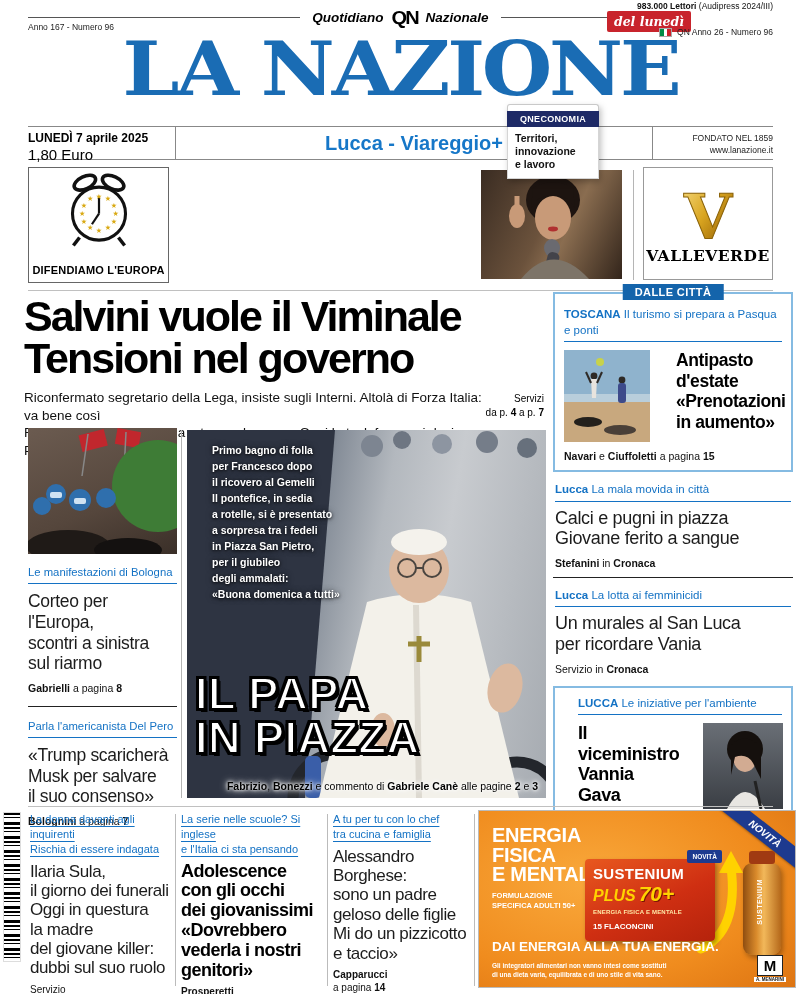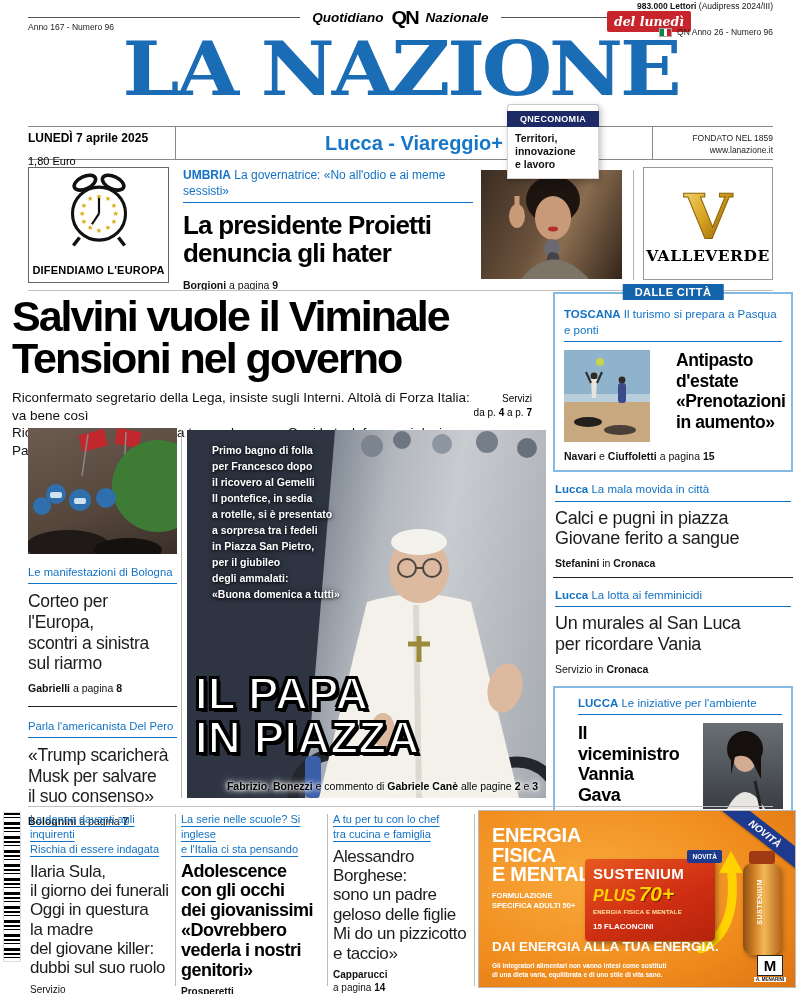--- a/index.html
+++ b/index.html
@@ -31,21 +31,21 @@
   .qneco-top{height:7px;background:#fff;border:1px solid #c9c9c9;border-bottom:none;border-radius:3px 3px 0 0;}
   .qneco-band{background:#1e2a66;color:#fff;font-size:9px;font-weight:700;text-align:center;padding:3px 0;letter-spacing:.3px;}
   .qneco-text{background:#fff;border:1px solid #d5d5d5;border-top:none;font-size:10.5px;font-weight:700;
               padding:5px 7px 7px;line-height:1.25;color:#111;}
 
   
   .datestrip{position:absolute;top:126px;left:28px;width:745px;height:34px;
              border-top:1px solid #888;border-bottom:1px solid #888;}
   .ds-left{position:absolute;left:0;top:4px;}
   .ds-date{font-size:12px;font-weight:700;}
-  .ds-price{font-size:11px;margin-top:10px;}
+  .ds-price{font-size:15px;margin-top:1px;}
   .ds-center{position:absolute;left:147px;right:120px;top:0;bottom:0;border-left:1px solid #888;
              border-right:1px solid #888;display:flex;align-items:center;justify-content:center;}
   .ds-ed{color:#1677c8;font-weight:700;font-size:20px;}
   .ds-right{position:absolute;right:0;top:5px;text-align:right;font-size:8.5px;line-height:1.45;color:#222;}
 
   
   .kicker{color:#1472c4;font-size:11.5px;font-weight:400;line-height:1.35;}
   .kicker b{font-weight:700;}
   .bb{border-bottom:1px solid #1472c4;padding-bottom:3px;}
   .ul{text-decoration:underline;text-underline-offset:3px;}
@@ -69,21 +69,21 @@
   .vr{background:#b5b5b5;position:absolute;width:1px;}
   .vr-top{left:633px;top:170px;height:110px;}
   .valleverde{position:absolute;left:643px;top:167px;width:130px;height:113px;border:1px solid #999;
               display:flex;flex-direction:column;align-items:center;justify-content:center;gap:1px;background:#fff;}
   .vv-name{font-family:"DejaVu Serif",serif;font-weight:700;font-size:15.5px;letter-spacing:.5px;}
 
   .hr{position:absolute;left:28px;width:745px;height:1px;background:#c0c0c0;}
   .hr1{top:290px;} .hr2{top:806px;}
 
   
-  .lead{position:absolute;left:12px;top:295px;width:520px;height:126px;}
+  .lead{position:absolute;left:24px;top:295px;width:520px;height:126px;}
   .lead-hl{font-size:43px;font-weight:700;letter-spacing:-2px;line-height:.98;margin:0;color:#000;}
   .lead-deck{font-size:13.5px;line-height:1.3;margin:10px 0 0;width:462px;color:#111;}
   .lead-services{position:absolute;right:0;bottom:2px;text-align:right;font-size:10px;line-height:1.35;}
   .lead-services b{font-weight:700;}
 
   
   .rightcol{position:absolute;left:553px;top:292px;width:240px;}
   .bluebox{border:2px solid #85bbe2;padding:8px 9px 8px;position:relative;background:#fff;}
   .dc-badge{position:absolute;top:-10px;left:50%;transform:translateX(-50%);background:#1464ab;color:#fff;
             font-weight:700;font-size:11px;padding:2px 12px;letter-spacing:.4px;white-space:nowrap;}
@@ -232,26 +232,20 @@
           <text x="35" y="65">★</text>
           <text x="28" y="58">★</text>
         <text x="26" y="49">★</text>
           <text x="28" y="40">★</text>
           <text x="35" y="32">★</text>
       </g>
     </svg>
     <div class="promo-cap">DIFENDIAMO L'EUROPA</div>
   </div>
 
-  <div class="umbria">
-    <div class="kicker bb"><b>UMBRIA</b><span> La governatrice: «No all'odio e ai meme sessisti»</span></div>
-    <h2 class="hl-heavy pre">La presidente Proietti
-denuncia gli hater</h2>
-    <div class="byline"><b>Borgioni</b><span> a pagina </span><b>9</b></div>
-  </div>
 
   <div class="ph ph-proietti">
     <svg viewBox="0 0 141 109">
       <ellipse cx="72" cy="30" rx="27" ry="24" fill="#1d1410"></ellipse>
       <ellipse cx="72" cy="48" rx="18" ry="22" fill="#c89a78"></ellipse>
       <path d="M52,18 Q72,6 92,18 L94,38 L88,30 Q72,20 56,30 L50,38 Z" fill="#1d1410"></path>
       <ellipse cx="72" cy="59" rx="5" ry="2.4" fill="#b03030"></ellipse>
       <ellipse cx="36" cy="46" rx="8" ry="12" fill="#c89a78"></ellipse>
       <line x1="36" y1="36" x2="36" y2="26" stroke="#c89a78" stroke-width="5"></line>
       <ellipse cx="71" cy="78" rx="8" ry="9" fill="#6a6a70"></ellipse>

